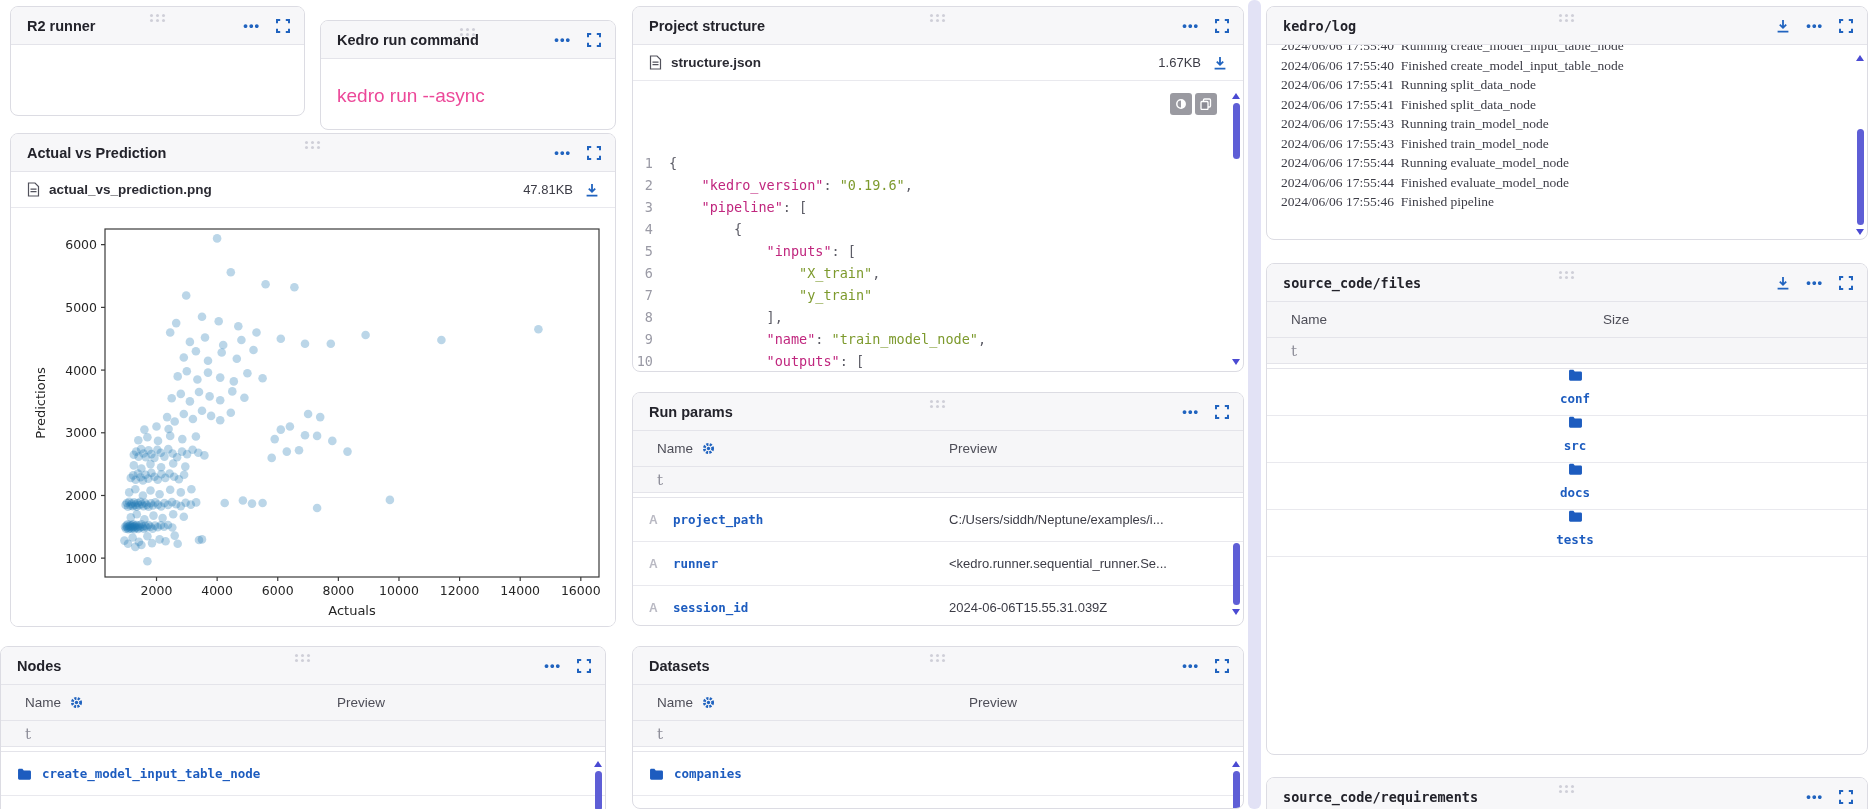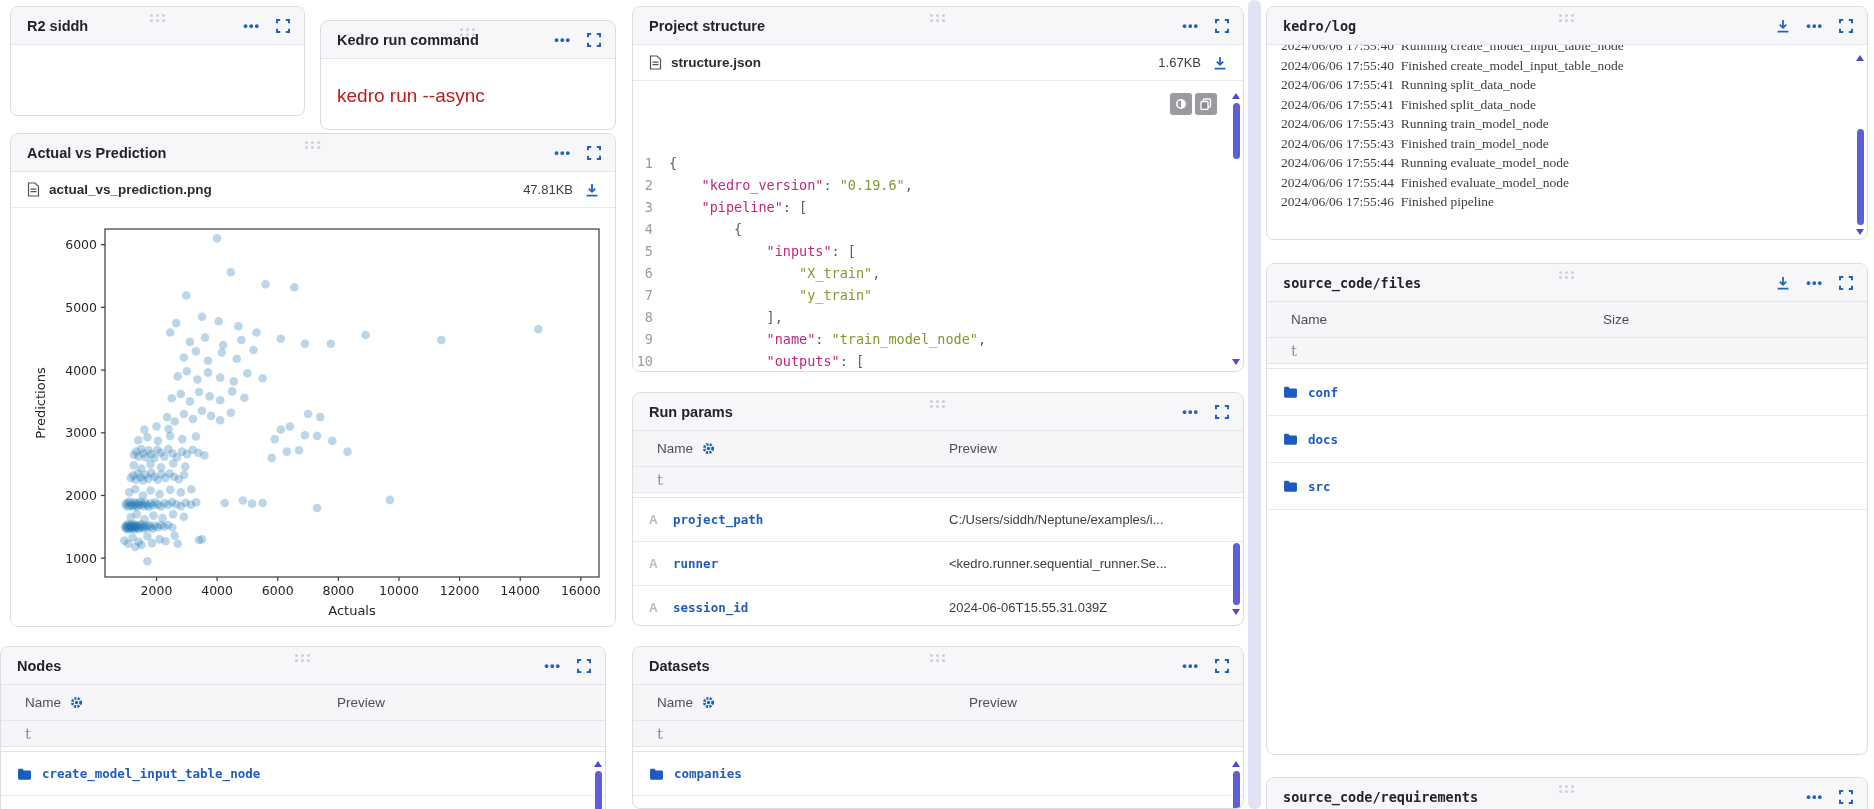--- a/index.html
+++ b/index.html
@@ -39,49 +39,49 @@
   .log .line:first-child { margin-top:-9px; }
 
   
   .thead { display:flex; align-items:center; height:36px; background:#f6f6f8; border-bottom:1px solid #e4e4ea;
            font-size:13.5px; color:#4e4e58; padding-left:24px; }
   .th-name { display:flex; align-items:center; gap:9px; width:var(--namew,312px); }
   .filterrow { display:flex; align-items:center; height:26px; background:#f6f6f8; border-bottom:1px solid #e4e4ea;
                padding-left:24px; color:#8f8f9a; font-size:15px; font-family:"DejaVu Serif", serif; margin-bottom:4px; cursor:text; }
   .rows { position:relative; border-top:1px solid #e4e4ea; }
   .trow { display:flex; align-items:center; height:44px; border-bottom:1px solid #e9e9ee; padding-left:16px; gap:10px; }
-  .frow { height:47px; }
+  .frow { height:47px;flex-direction:column; }
   .typeA { width:14px; color:#b9b9c3; font-weight:700; font-size:12px; flex:none; }
   .alink { color:#1d5cbf; font-family:"DejaVu Sans Mono", monospace; font-weight:700; font-size:12.5px;
            text-decoration:none; cursor:pointer; white-space:nowrap; }
   .prevcell { position:absolute; left:var(--prevx,316px); font-size:13px; color:#3c3c46; white-space:nowrap;
               overflow:hidden; max-width:calc(100% - var(--prevx,316px) - 18px); }
   .linkrow { height:40px; display:flex; align-items:center; padding-left:16px; border-bottom:1px solid #e9e9ee; }
 
   
   .vthumb { position:absolute; width:7px; border-radius:4px; background:#5e5ed6; right:3px; cursor:grab; }
   .arr { position:absolute; right:3px; width:0; height:0; border-left:4.5px solid transparent; border-right:4.5px solid transparent; cursor:pointer; }
   .arr.up { border-bottom:6px solid #4a4ad2; }
   .arr.down { border-top:6px solid #4a4ad2; }
 
   .strip { position:absolute; left:1248px; top:0; width:13px; height:809px; background:#e2e2f5; border-radius:6px; }
 
   .r2val { text-align:center; margin-top:14px; font-size:34px; font-weight:700; }
-  .cmdtxt { padding:26px 0 0 16px; font-size:19px; color:#b91c1c; }
+  .cmdtxt { padding:26px 0 0 16px; font-size:19px; color:#ec4899; }
 
   svg text { font-family:"DejaVu Sans", sans-serif; fill:#262626; }
 </style>
 </head>
 <body>
 
 <div id="stage">
 
   <div class="panel" style="left:10px;top:6px;width:295px;height:110px;">
     <div class="phead">
-      <span class="ptitle">R2 siddh</span>
+      <span class="ptitle">R2 runner</span>
       <span class="dots">
           <i></i>
           <i></i>
           <i></i>
           <i></i>
           <i></i>
           <i></i>
         </span>
       <span class="hacts">
         <span class="more">•••</span>
@@ -700,29 +700,37 @@
             </svg>
           </span>
           <span class="alink">conf</span>
         </div>
         <div class="trow frow">
           <span class="icon folder">
             <svg width="15" height="12" viewBox="0 0 16 13">
               <path d="M1 2.3C1 1.5 1.6.8 2.4.8h3.3l1.5 1.8h6.4c.8 0 1.4.7 1.4 1.5v7.1c0 .8-.6 1.5-1.4 1.5H2.4c-.8 0-1.4-.7-1.4-1.5z" fill="#1d5cbf"></path>
             </svg>
           </span>
-          <span class="alink">docs</span>
+          <span class="alink">src</span>
         </div>
         <div class="trow frow">
           <span class="icon folder">
             <svg width="15" height="12" viewBox="0 0 16 13">
               <path d="M1 2.3C1 1.5 1.6.8 2.4.8h3.3l1.5 1.8h6.4c.8 0 1.4.7 1.4 1.5v7.1c0 .8-.6 1.5-1.4 1.5H2.4c-.8 0-1.4-.7-1.4-1.5z" fill="#1d5cbf"></path>
             </svg>
           </span>
-          <span class="alink">src</span>
+          <span class="alink">docs</span>
+        </div>
+        <div class="trow frow">
+          <span class="icon folder">
+            <svg width="15" height="12" viewBox="0 0 16 13">
+              <path d="M1 2.3C1 1.5 1.6.8 2.4.8h3.3l1.5 1.8h6.4c.8 0 1.4.7 1.4 1.5v7.1c0 .8-.6 1.5-1.4 1.5H2.4c-.8 0-1.4-.7-1.4-1.5z" fill="#1d5cbf"></path>
+            </svg>
+          </span>
+          <span class="alink">tests</span>
         </div>
       </div>
   </div>
 
   <div class="panel" style="left:1266px;top:777px;width:602px;height:60px;">
     <div class="phead">
       <span class="ptitle mono-title">source_code/requirements</span>
       <span class="dots">
           <i></i>
           <i></i>

